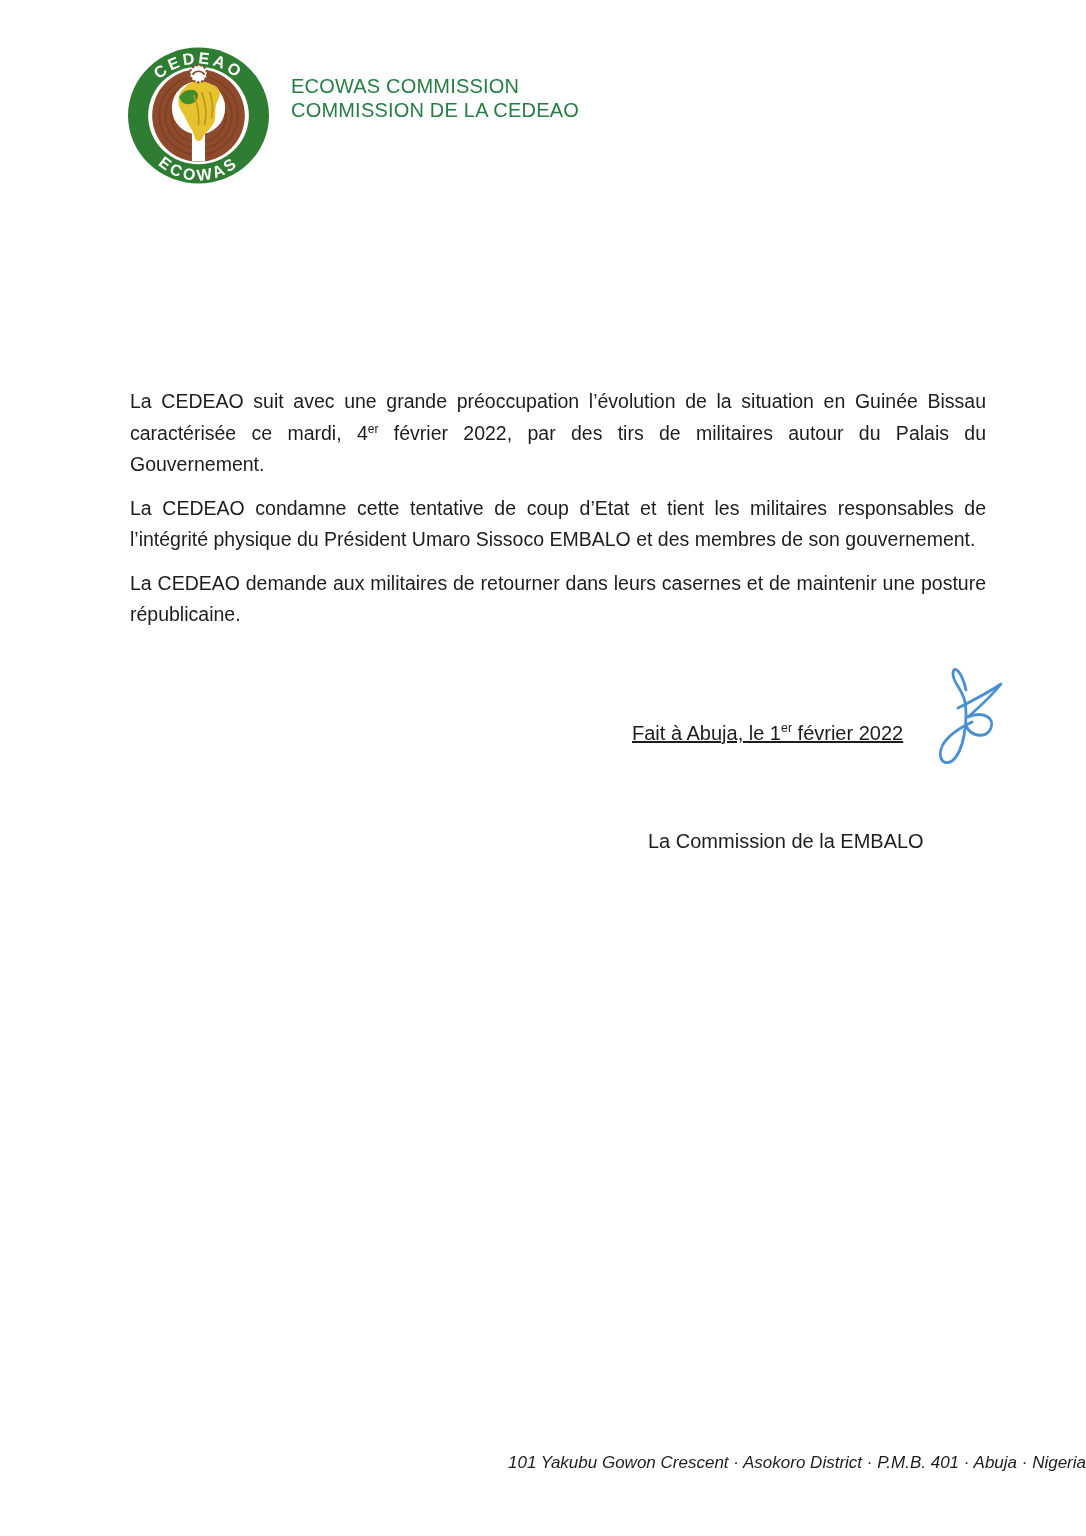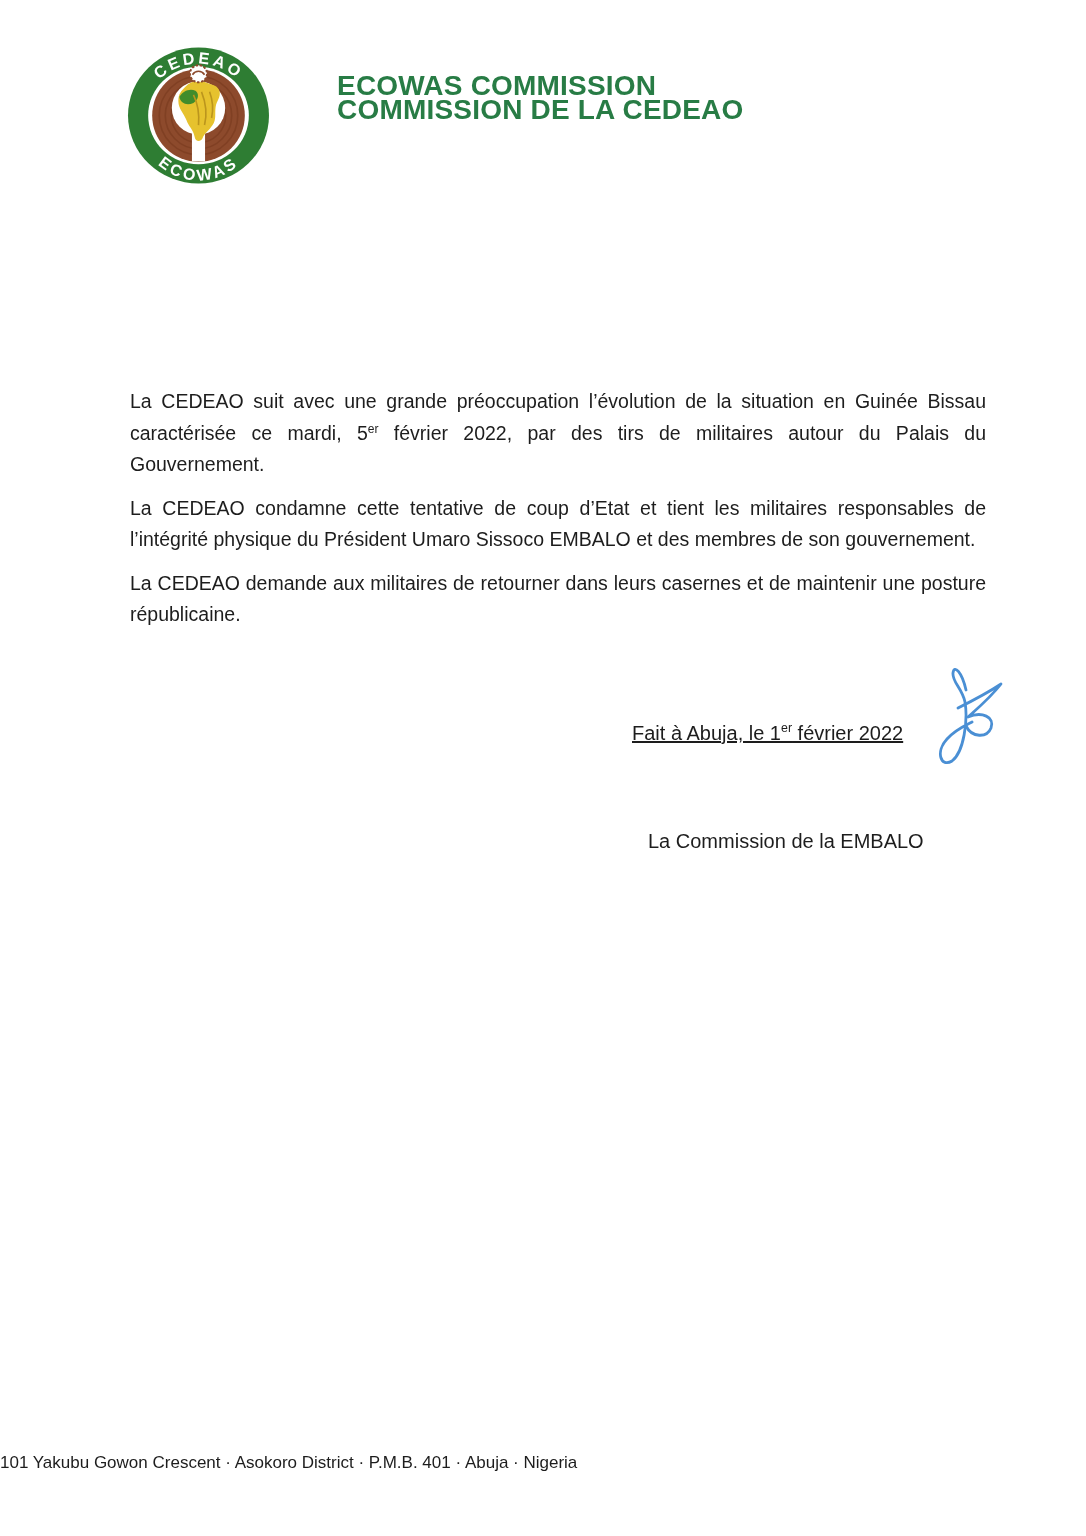--- a/index.html
+++ b/index.html
@@ -19,27 +19,26 @@
     position: absolute;
     left: 127px;
     top: 46px;
     width: 143px;
     height: 139px;
   }
   .org-lines {
     position: absolute;
     left: 291px;
     top: 74px;
-    font-size: 28px;
-    font-weight: bold;
+    font-size: 20px;
+    font-weight: normal;
     line-height: 24px;
     letter-spacing: 0.2px;
     color: var(--brand_green, #287c45);
     white-space: nowrap;
-    margin-left: 46px;
   }
 
   
   .doc-title {
     position: absolute;
     left: 130px;
     top: 296px;
     width: 856px;
     text-align: center;
     font-size: 31px;
@@ -93,23 +92,24 @@
     font-size: 20px;
     white-space: nowrap;
   }
 
   
   .footer {
     position: absolute;
     left: 0;
     right: 0;
     top: 1449px;
-    text-align: left;
+    text-align: right;
     font-size: 17px;
     line-height: 28px;
+    font-style: italic;
   }
   .footer .website {
     color: var(--footer_green, #108549);
     font-weight: bold;
     text-decoration: none;
     cursor: pointer;
   }
 </style>
 </head>
 <body>
@@ -154,21 +154,21 @@
     </svg>
   </div>
 
   <div class="org-lines">
     <div>ECOWAS COMMISSION</div>
     <div>COMMISSION DE LA CEDEAO</div>
   </div>
 
 
   <div class="content">
-    <p><span>La CEDEAO suit avec une grande préoccupation l’évolution de la situation en Guinée Bissau caractérisée ce mardi, 5</span><sup>er</sup><span> février 2022, par des tirs de militaires autour du Palais du Gouvernement.</span></p>
+    <p><span>La CEDEAO suit avec une grande préoccupation l’évolution de la situation en Guinée Bissau caractérisée ce mardi, 4</span><sup>er</sup><span> février 2022, par des tirs de militaires autour du Palais du Gouvernement.</span></p>
     <p>La CEDEAO condamne cette tentative de coup d’Etat et tient les militaires responsables de l’intégrité physique du Président Umaro Sissoco EMBALO et des membres de son gouvernement.</p>
     <p>La CEDEAO demande aux militaires de retourner dans leurs casernes et de maintenir une posture républicaine.</p>
   </div>
 
   <div class="dateline"><span>Fait à Abuja, le 1</span><sup>er</sup><span> février 2022</span></div>
 
   <div class="signature-wrap">
     <svg viewBox="0 0 80 115" width="80" height="115">
       <path d="M38,30 C34,12 26,4 25,13 C24,22 34,28 37,42 C40,60 36,92 24,101 C13,108 7,92 19,79 C27,70 36,66 44,62" style="fill:none;stroke:var(--signature_blue,#4a8fd4);stroke-width:2.8;stroke-linecap:round"></path>
       <path d="M30,48 C46,40 64,30 73,24 C62,38 50,48 40,57 C54,51 67,57 63,68 C59,78 44,78 38,66" style="fill:none;stroke:var(--signature_blue,#4a8fd4);stroke-width:2.8;stroke-linecap:round;stroke-linejoin:round"></path>

